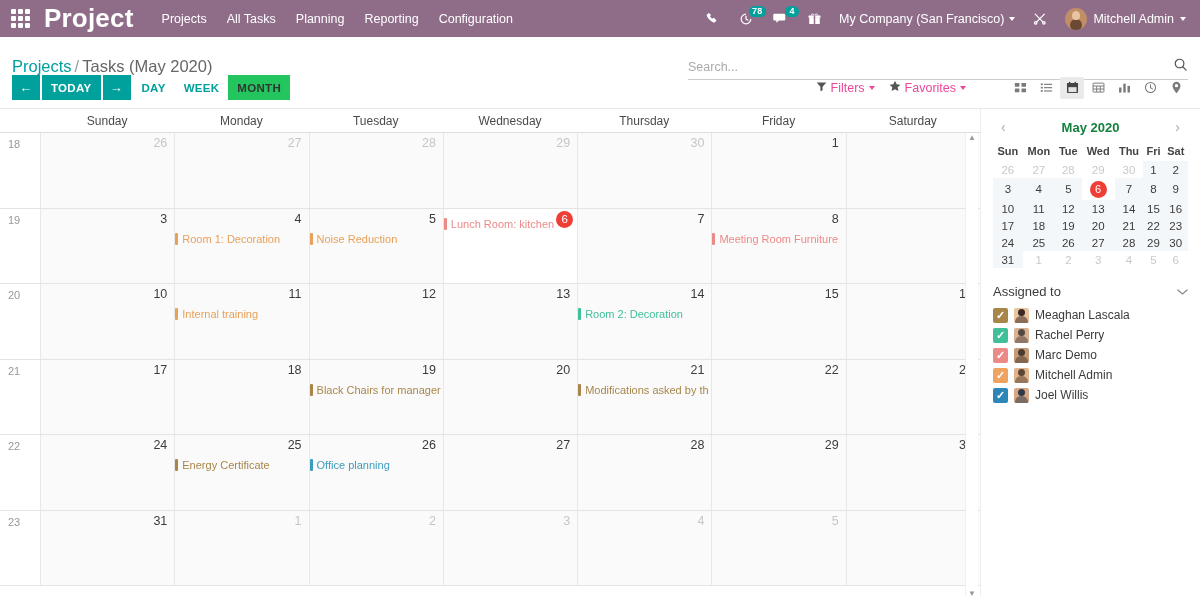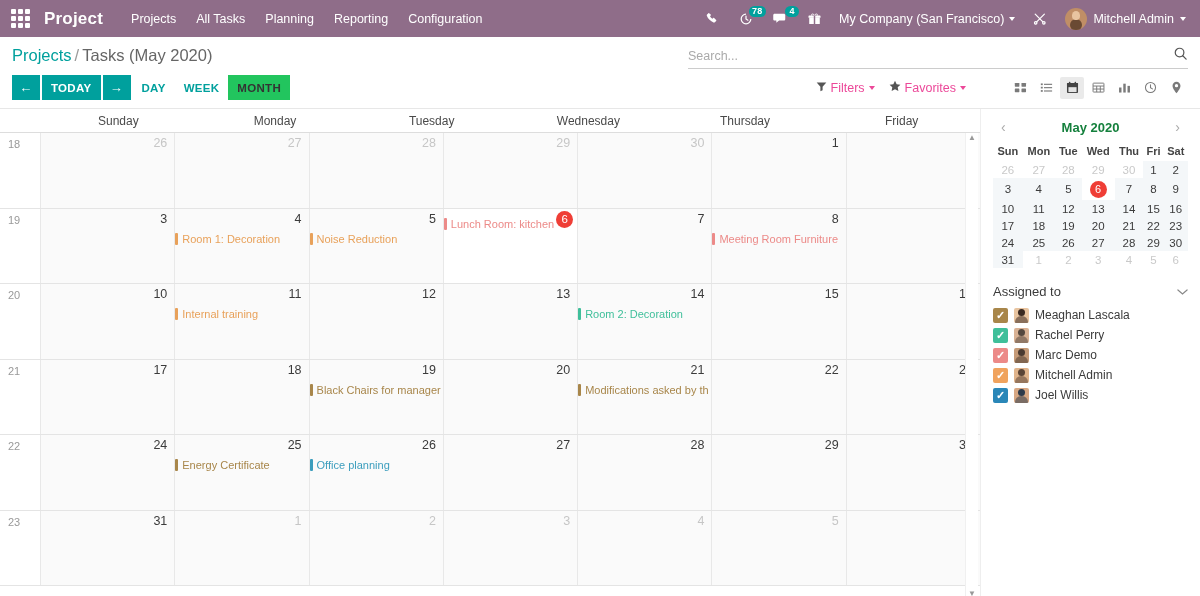--- a/index.html
+++ b/index.html
@@ -12,41 +12,41 @@
 
   
   .navbar {
     height: 37px; background: #8f6d89; display: flex; align-items: center;
     padding: 0 10px 0 6px; color: #fff; position: relative;
   }
   .apps-grid { width: 28px; height: 22px; display: grid;
     grid-template-columns: repeat(3, 5px); grid-template-rows: repeat(3, 5px);
     gap: 2px; justify-content: center; align-content: center; cursor: pointer; }
   .apps-grid i { background: #fff; display: block; width: 5px; height: 5px; border-radius: 1px; }
-  .brand { font-size: 17px; font-weight: bold; margin: 0 18px 0 10px; letter-spacing: .2px; cursor: pointer; }
+  .brand { font-size: 26px; font-weight: bold; margin: 0 18px 0 10px; letter-spacing: .2px; cursor: pointer; }
   .nav-menu { display: flex; gap: 0; }
   .nav-menu > div { font-size: 12.5px; padding: 5px 10px; cursor: pointer; color: #fff; }
   .nav-right { margin-left: auto; display: flex; align-items: center; gap: 0; }
   .nav-icon { position: relative; padding: 0 10px; cursor: pointer; display: flex; align-items: center; height: 37px; }
   .nav-icon svg { display: block; }
   .badge {
     position: absolute; top: 6px; left: 20px; background: #00A09D; color: #fff;
     font-size: 9px; line-height: 11px; padding: 0 3px; border-radius: 7px;
     min-width: 14px; text-align: center; font-weight: bold; letter-spacing: .2px;
   }
   .company { font-size: 12.5px; padding: 5px 8px; cursor: pointer; display: flex; align-items: center; gap: 5px; }
   .caret { width: 0; height: 0; border-left: 3.5px solid transparent; border-right: 3.5px solid transparent; border-top: 4px solid currentColor; display: inline-block; }
   .user-box { display: flex; align-items: center; gap: 6px; padding: 0 4px 0 8px; cursor: pointer; font-size: 12.5px; }
   .avatar-nav { width: 22px; height: 22px; border-radius: 50%; overflow: hidden; background: #c08e66; position: relative; flex: none; }
   .avatar-nav::after { content:""; position:absolute; left:5px; top:11px; width:12px; height:12px; border-radius:50%; background:#6a4a33; }
   .avatar-nav::before { content:""; position:absolute; left:7px; top:3px; width:8px; height:9px; border-radius:50% 50% 45% 45%; background:#e8c4a0; z-index:2; }
 
   
   .control-panel { border-bottom: 1px solid #e7e7e7; background: #fff; }
-  .cp-row1 { display: flex; align-items: flex-start; padding: 9px 12px 0 12px; height: 32px; }
+  .cp-row1 { display: flex; align-items: flex-start; padding: 20px 12px 0 12px; height: 32px; }
   .breadcrumb { font-size: 16.5px; color: #666; }
   .breadcrumb a { color: #00A09D; text-decoration: none; cursor: pointer; }
   .breadcrumb .sep { color: #999; margin: 0 3px; }
   .search-wrap {
     margin-left: auto; width: 500px; border-bottom: 1px solid #ccc;
     display: flex; align-items: center; padding-bottom: 3px;
   }
   .search-wrap input {
     border: 0; outline: 0; flex: 1; font-size: 12.5px; color: #444;
     font-family: "Liberation Sans", sans-serif; background: transparent;
@@ -309,20 +309,21 @@
 
   <div class="cal-area">
     <div class="cal-head">
       <div class="wk-col"></div>
       <div class="dh">Sunday</div>
       <div class="dh">Monday</div>
       <div class="dh">Tuesday</div>
       <div class="dh">Wednesday</div>
       <div class="dh">Thursday</div>
       <div class="dh">Friday</div>
+      <div class="dh">Saturday</div>
     </div>
     <div class="cal-body" id="cal-body">
         <div class="wk-row">
           <div class="wk-num">18</div>
           <div class="day-cell other">
             <div class="dnum">26</div>
           </div>
           <div class="day-cell other">
             <div class="dnum">27</div>
           </div>

